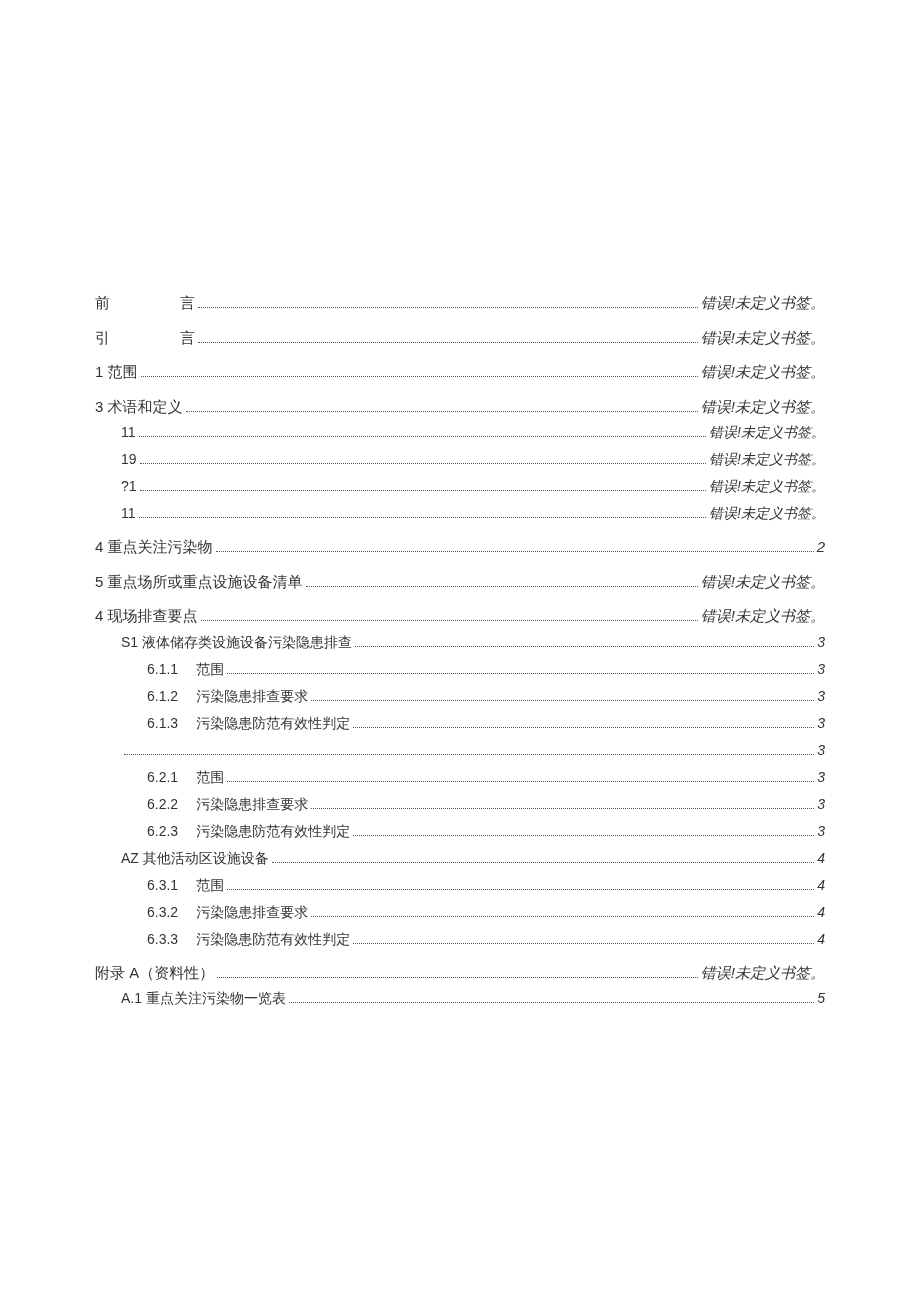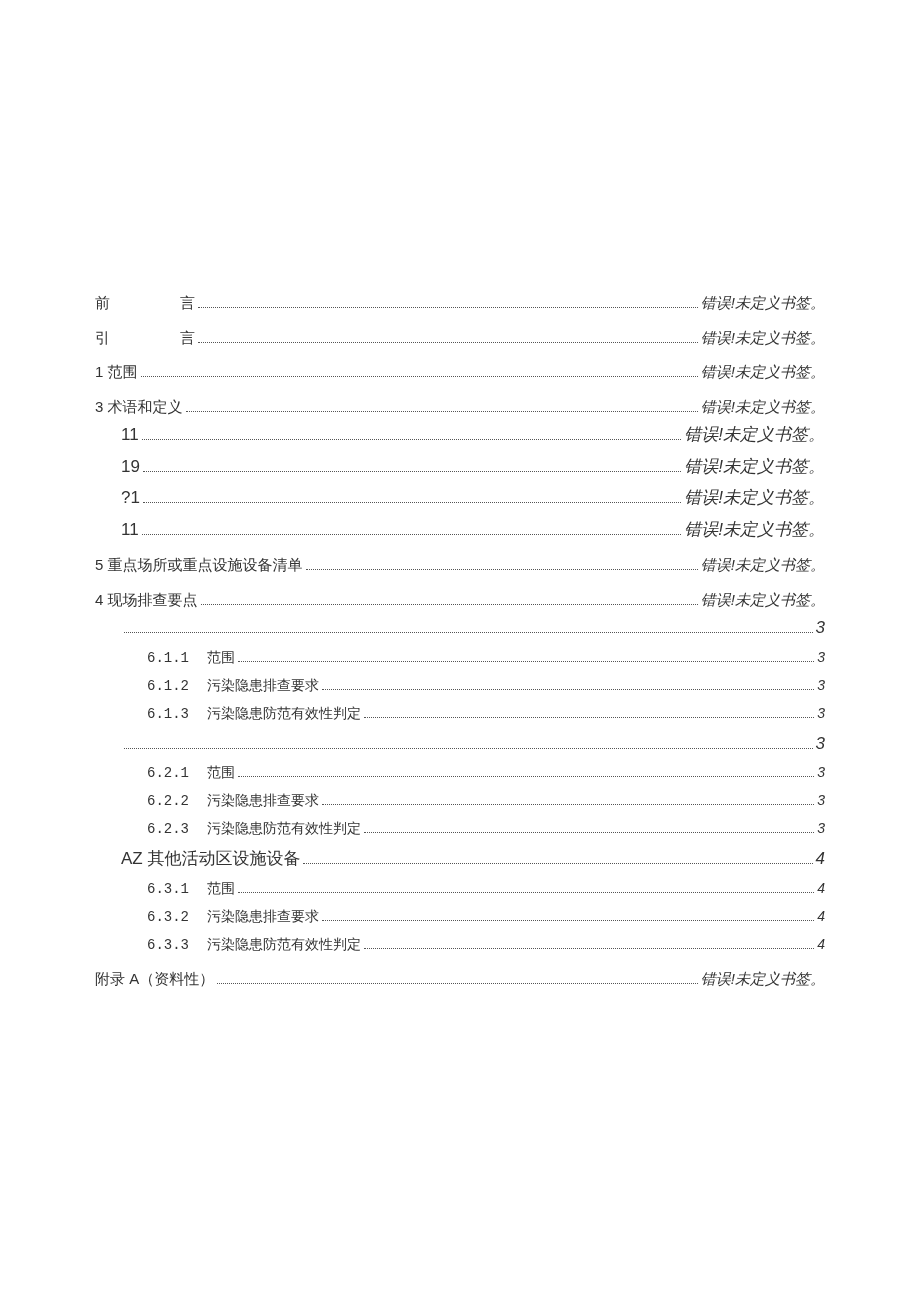--- a/index.html
+++ b/index.html
@@ -20,32 +20,31 @@
       align-items: baseline;
       margin-bottom: 6px;
       white-space: nowrap;
     }
     .toc-entry.level-1 {
       margin-top: 12px;
       margin-bottom: 4px;
     }
     .toc-entry.level-2 {
       padding-left: 26px;
-      font-size: 17px;
+      font-size: 14px;
     }
     .toc-entry.level-3 {
       padding-left: 52px;
       font-size: 14px;
     }
     .toc-label {
       flex: 0 0 auto;
     }
     .toc-num {
       display: inline-block;
-      font-family: Liberation Mono, monospace;
     }
     .toc-title {
       flex: 0 0 auto;
     }
     .dots {
       flex: 1 1 auto;
       border-bottom: 1.5px dotted #555;
       margin: 0 3px 4px 3px;
       min-width: 10px;
     }
@@ -108,33 +107,39 @@
     <span class="toc-label">?1</span>
     <span class="dots"></span>
     <span class="toc-page">错误!未定义书签。</span>
   </div>
   <div class="toc-entry level-2">
     <span class="toc-label">11</span>
     <span class="dots"></span>
     <span class="toc-page">错误!未定义书签。</span>
   </div>
 
+  <div class="toc-entry level-1">
+    <span class="toc-label">4 重点关注污染物</span>
+    <span class="dots"></span>
+    <span class="toc-page">2</span>
+  </div>
 
   <div class="toc-entry level-1">
     <span class="toc-label">5 重点场所或重点设施设备清单</span>
     <span class="dots"></span>
     <span class="toc-page">错误!未定义书签。</span>
   </div>
 
   <div class="toc-entry level-1">
     <span class="toc-label">4 现场排查要点</span>
     <span class="dots"></span>
     <span class="toc-page">错误!未定义书签。</span>
   </div>
   <div class="toc-entry level-2">
+    <span class="toc-label">S1 液体储存类设施设备污染隐患排查</span>
     <span class="dots"></span>
     <span class="toc-page">3</span>
   </div>
   <div class="toc-entry level-3">
     <span class="toc-num num-space">6.1.1</span>
     <span class="toc-title">范围</span>
     <span class="dots"></span>
     <span class="toc-page">3</span>
   </div>
   <div class="toc-entry level-3">
@@ -193,15 +198,20 @@
     <span class="toc-title">污染隐患防范有效性判定</span>
     <span class="dots"></span>
     <span class="toc-page">4</span>
   </div>
 
   <div class="toc-entry level-1">
     <span class="toc-label">附录 A（资料性）</span>
     <span class="dots"></span>
     <span class="toc-page">错误!未定义书签。</span>
   </div>
+  <div class="toc-entry level-2">
+    <span class="toc-label">A.1 重点关注污染物一览表</span>
+    <span class="dots"></span>
+    <span class="toc-page">5</span>
+  </div>
 
 
 </div>
 
 </body></html>

